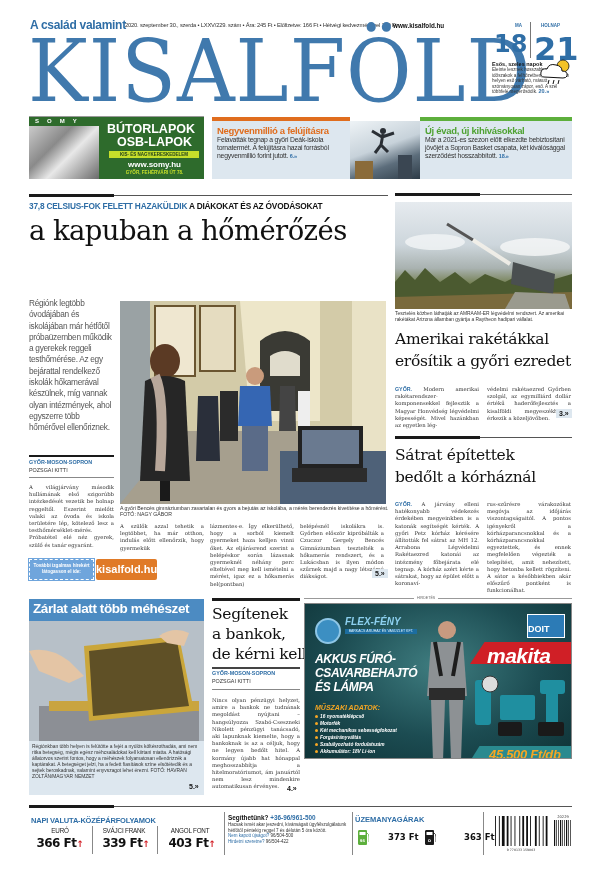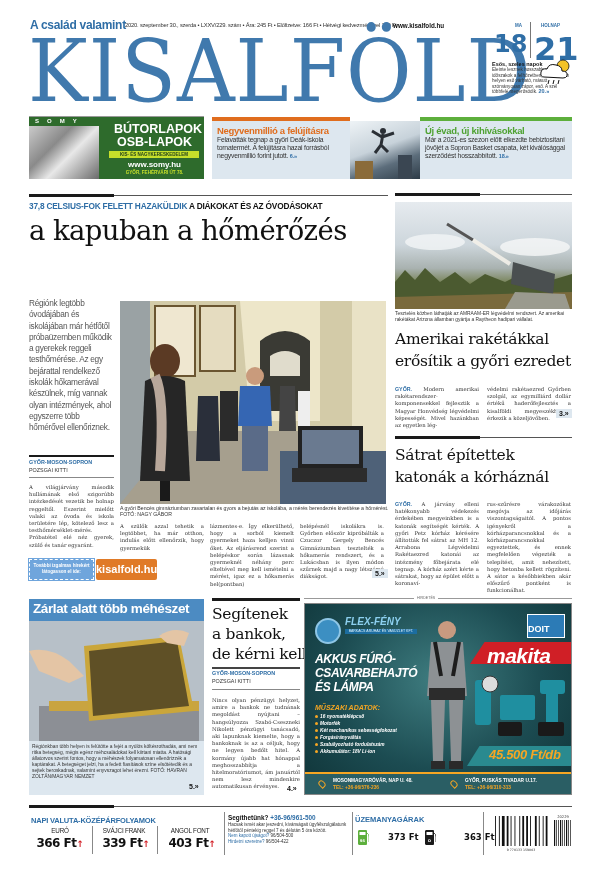--- a/index.html
+++ b/index.html
@@ -23,21 +23,21 @@
   #wx-tomorrow { left: 534px; top: 30px; font-size: 32px; font-weight: bold; color: #2f6ea6; font-family: "DejaVu Sans", sans-serif; }
   #wx-divider { left: 530px; top: 22px; width: 1px; height: 36px; background: #777; }
   #wx-title { left: 492px; top: 61px; font-size: 5.5px; font-weight: bold; color: #111; }
   #wx-text { left: 492px; top: 67px; width: 80px; font-size: 4.6px; line-height: 5.6px; color: #333; }
   #wx-icon { left: 538px; top: 57px; width: 36px; height: 30px; }
 
   
   #ad-somy { left: 29px; top: 117px; width: 175px; height: 62px; background: #2e6b2c; overflow: hidden; }
   #somy-photo { left: 0; top: 0; width: 70px; height: 62px; background: linear-gradient(135deg,#d8d8d8 0%,#8a8a8a 40%,#e8e8e8 60%,#6a6a6a 100%); }
   #somy-logo-bar { left: 0; top: 0; width: 78px; height: 9px; background: #2e6b2c; color: #fff; font-size: 6px; font-weight: bold; letter-spacing: 8px; padding-left: 6px; line-height: 9px; }
-  #somy-h1 { left: 78px; top: 6px; width: 95px; text-align: right; color: #fff; font-size: 12.5px; font-weight: bold; line-height: 13px; }
+  #somy-h1 { left: 78px; top: 6px; width: 95px; text-align: left; color: #fff; font-size: 12.5px; font-weight: bold; line-height: 13px; }
   #somy-h2 { left: 78px; top: 19px; width: 95px; text-align: center; color: #fff; font-size: 12.5px; font-weight: bold; line-height: 13px; }
   #somy-strip { left: 80px; top: 34px; width: 90px; height: 7px; background: #c6df2a; color: #1c3a1a; font-size: 4.5px; font-weight: bold; text-align: center; line-height: 7px; }
   #somy-web { left: 78px; top: 43px; width: 95px; text-align: center; color: #fff; font-size: 8px; font-weight: bold; }
   #somy-addr { left: 78px; top: 53px; width: 95px; text-align: center; color: #c6df2a; font-size: 4.6px; font-weight: bold; }
 
   #teaser1 { left: 212px; top: 117px; width: 138px; height: 62px; background: #dde7ef; border-top: 4px solid #e06d1e; }
   #teaser1-title { left: 5px; top: 4px; font-size: 9.5px; font-weight: bold; color: #e06d1e; letter-spacing: -0.3px; white-space: nowrap; }
   #teaser1-text { left: 5px; top: 15px; width: 130px; font-size: 6.8px; line-height: 8px; color: #333; letter-spacing: -0.2px; }
   #teaser-photo { left: 350px; top: 121px; width: 70px; height: 58px; background: linear-gradient(160deg,#eef3f6 0%,#c7d2da 45%,#5c6d7b 70%,#2d3b47 100%); }
   #teaser2 { left: 420px; top: 117px; width: 152px; height: 62px; background: #dde7ef; border-top: 4px solid #5daf3c; }
@@ -84,21 +84,21 @@
   #bees-caption { left: 3px; top: 145px; width: 170px; font-size: 4.9px; line-height: 6px; color: #333; }
 
   
   #banks-title { left: 212px; top: 604px; font-family: "DejaVu Serif", serif; font-size: 15.5px; line-height: 20px; color: #111; letter-spacing: -0.3px; width: 100px; }
   #banks-byline1 { left: 212px; top: 670px; font-size: 5.4px; font-weight: bold; color: #2f6ea6; }
   #banks-byline2 { left: 212px; top: 678px; font-size: 5.4px; color: #333; }
   #banks-body { left: 212px; top: 697px; width: 88px; position: absolute; }
 
   
   #ad-label { left: 414px; top: 596px; font-size: 3.6px; color: #666; }
-  #ad-makita { left: 304px; top: 603px; width: 268px; height: 192px; overflow: hidden; background: radial-gradient(ellipse at 50% 40%, #3f7d80 0%, #1c4c52 55%, #0f3337 100%); border: 1px solid #888; }
+  #ad-makita { left: 304px; top: 603px; width: 268px; height: 156px; overflow: hidden; background: radial-gradient(ellipse at 50% 40%, #3f7d80 0%, #1c4c52 55%, #0f3337 100%); border: 1px solid #888; }
   #flex-logo-circle { left: 10px; top: 14px; width: 26px; height: 26px; border-radius: 50%; background: #3c8fc2; border: 2px solid #8ec6e6; }
   #flex-name { left: 40px; top: 12px; font-size: 10px; font-weight: bold; font-style: italic; color: #8dd0f0; }
   #flex-sub { left: 40px; top: 25px; width: 72px; font-size: 3.5px; color: #d8eef8; text-align: center; line-height: 4.5px; background: #1c6da0; }
   #ad-h1 { left: 10px; top: 48px; width: 110px; font-size: 12px; font-weight: bold; font-style: italic; color: #fff; line-height: 14px; letter-spacing: -0.3px; }
   #ad-specs-title { left: 10px; top: 100px; font-size: 7px; font-weight: bold; font-style: italic; color: #f6a623; }
   #ad-specs { left: 10px; top: 109px; width: 115px; }
   .spec { font-size: 4.8px; font-weight: bold; font-style: italic; color: #fff; line-height: 7px; }
   .spec-bullet { display: inline-block; width: 3px; height: 3px; border-radius: 50%; background: #f6a623; margin-right: 2px; vertical-align: middle; }
   #ad-man { left: 116px; top: 12px; width: 52px; height: 155px; }
   #doit-badge { left: 222px; top: 10px; width: 38px; height: 24px; background: #2c7bb6; border: 1px solid #fff; color: #fff; font-size: 9px; font-weight: bold; text-align: left; line-height: 28px; }
@@ -246,21 +246,21 @@
   <div>erősítik a győri ezredet</div>
 </div>
 <div class="body-serif" id="art2-c1"><span class="dateline">GYŐR.</span> <span>Modern amerikai rakétarendszer-komponensekkel fejlesztik a Magyar Honvédség légvédelmi képességét. Mivel hazánkban az egyetlen lég-</span></div>
 <div class="body-serif" id="art2-c2">védelmi rakétaezred Győrben szolgál, az egymilliárd dollár értékű haderőfejlesztés a kisalföldi megyeszékhelyre érkezik a közeljövőben.</div>
 <div class="refbox" style="left:556px; top:409px;">3.»</div>
 
 <div class="rule-heavy" style="left:395px; top:436px; width:85px;"></div>
 <div class="rule-thin" style="left:480px; top:437px; width:92px; background:#555;"></div>
 <div class="abs" id="art3-title">
   <div>Sátrat építettek</div>
-  <div>katonák a kórháznál</div>
+  <div>bedőlt a kórháznál</div>
 </div>
 <div class="body-serif" id="art3-c1"><span class="dateline">GYŐR.</span> <span>A járvány elleni hatékonyabb védekezés érdekében megyeinkben is a katonák segítségét kérték. A győri Petz kórház kérésére állították fel sátrat az MH 12. Arrabona Légvédelmi Rakétaezred katonái az intézmény főbejárata elé tegnap. A kórház azért kérte a sátrakat, hogy az épület előtt a koronaví-</span></div>
 <div class="body-serif" id="art3-c2">rus-szűrésre várakozókat megóvja az időjárás viszontagságaitól. A pontos igényekről a kórházparancsnokkal és a kórházparancsnokkal egyeztettek, és ennek megfelelően végezték a telepítést, amit nehezített, hogy betonba kellett rögzíteni. A sátor a későbbiekben akár előszűrő pontként is funkcionálhat.</div>
 
 <div class="abs" id="bees-box">
   <div class="abs" id="bees-title-bar">
     <div class="abs" id="bees-title">Zárlat alatt több méhészet</div>
   </div>
   <div class="abs" id="bees-photo">
     <svg width="175" height="120" viewBox="0 0 175 120">

